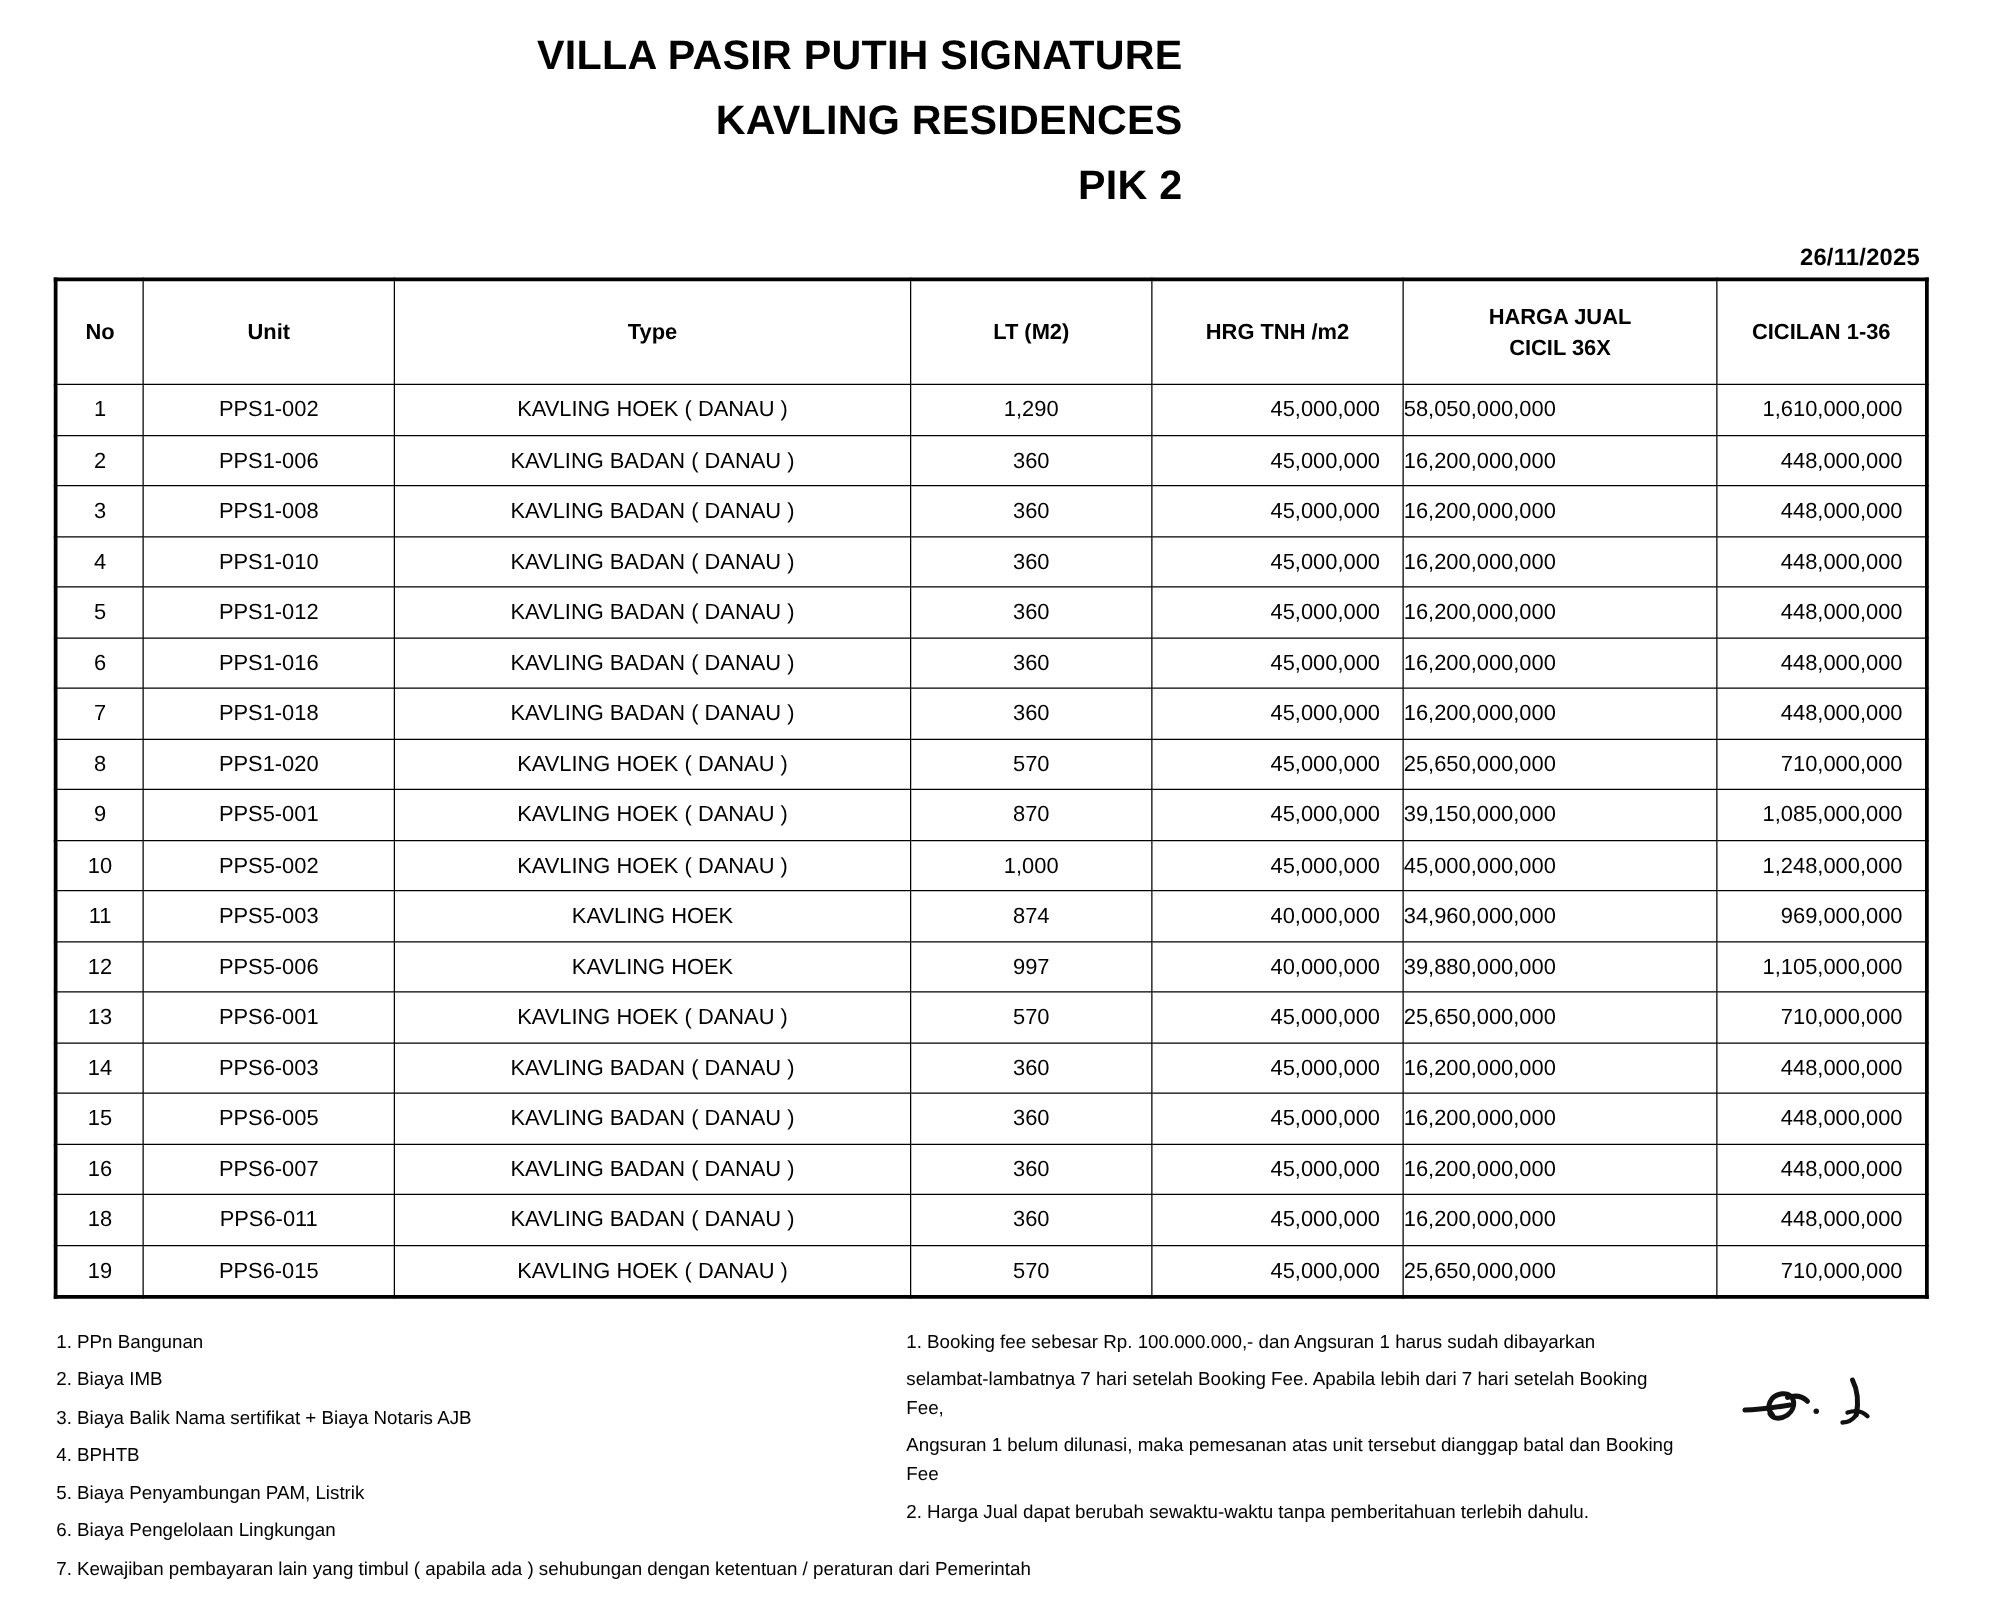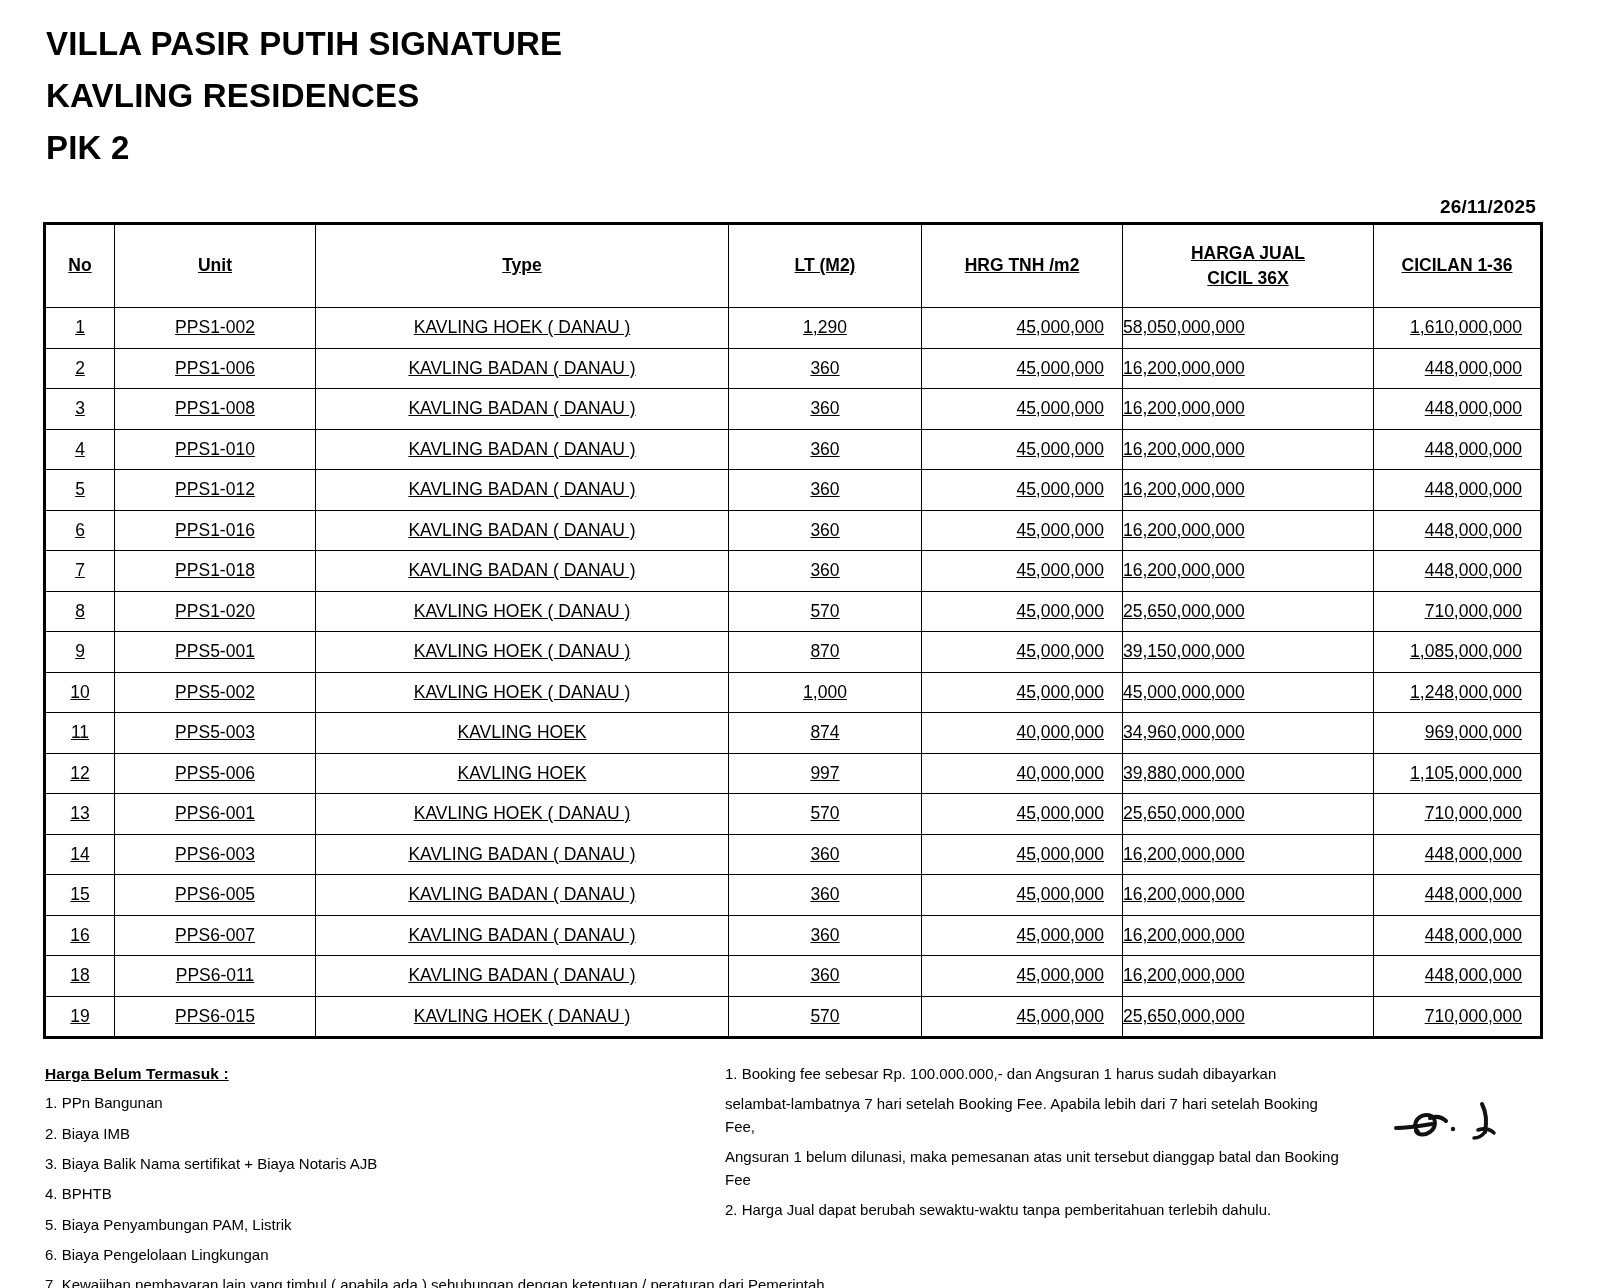--- a/index.html
+++ b/index.html
@@ -22,20 +22,21 @@
     box-sizing: border-box;
     padding: 0;
   }
 
   
   .title-block {
     position: absolute;
     left: 46px;
     top: 18px;
     width: 900px;
+    text-align: right;
   }
   .title-line {
     font-size: 33px;
     font-weight: bold;
     letter-spacing: 0.2px;
     line-height: 1.58;
     white-space: nowrap;
   }
 
   
@@ -63,21 +64,20 @@
   table.price-table th,
   table.price-table td {
     border: 1px solid #000000;
     padding: 0;
     font-size: 17.5px;
     color: #000;
     background: #fff;
   }
   table.price-table {
     border: 3px solid #000;
-    text-decoration: underline;
   }
   thead tr th {
     height: 82px;
     font-weight: bold;
     font-size: 19px;
     text-align: center;
     vertical-align: middle;
     line-height: 1.45;
     border-bottom: 3px solid #000;
   }
@@ -329,21 +329,20 @@
             <td class="c-hrg">45,000,000</td>
             <td class="c-hj">25,650,000,000</td>
             <td class="c-cic">710,000,000</td>
           </tr>
         </tbody>
     </table>
   </div>
 
   <div class="notes">
     <div class="notes-col notes-left">
-      <div class="notes-heading">Harga Belum Termasuk :</div>
       <div id="notes-left-list">
           <div class="notes-item">1. PPn Bangunan</div>
           <div class="notes-item">2. Biaya IMB</div>
           <div class="notes-item">3. Biaya Balik Nama sertifikat + Biaya Notaris AJB</div>
           <div class="notes-item">4. BPHTB</div>
           <div class="notes-item">5. Biaya Penyambungan PAM, Listrik</div>
           <div class="notes-item">6. Biaya Pengelolaan Lingkungan</div>
           <div class="notes-item">7. Kewajiban pembayaran lain yang timbul ( apabila ada ) sehubungan dengan ketentuan / peraturan dari Pemerintah</div>
         </div>
     </div>

